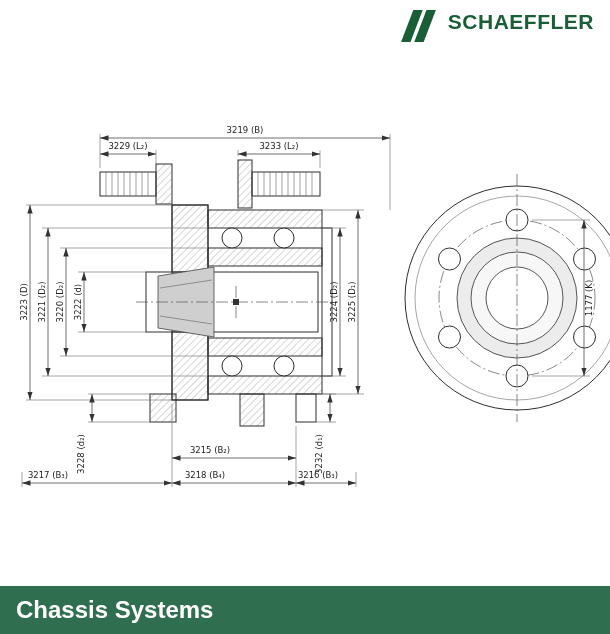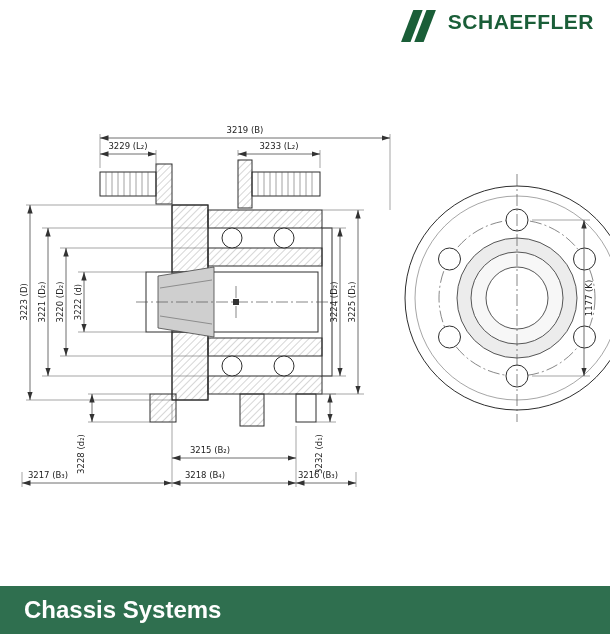--- a/index.html
+++ b/index.html
@@ -6,21 +6,21 @@
   .page{position:relative;width:610px;height:634px;background:#ffffff;overflow:hidden;
         font-family:"Liberation Sans",sans-serif;}
   .header{position:absolute;top:0;left:0;right:0;height:60px;background:#fff;}
   .logo{position:absolute;top:10px;right:16px;display:flex;gap:9px;}
   .logo-icon{width:42px;height:32px;display:block;}
   .logo-text{font-size:21px;font-weight:bold;color:#1a5e38;letter-spacing:.5px;
              font-family:"Liberation Sans",sans-serif;}
   .drawing{position:absolute;top:60px;left:0;width:610px;height:526px;}
   .banner{position:absolute;left:0;bottom:0;width:610px;height:48px;background:#2f6f4f;
           display:flex;align-items:center;}
-  .banner-title{color:#ffffff;font-size:24px;font-weight:bold;padding-left:24px;}
+  .banner-title{color:#ffffff;font-size:24px;font-weight:bold;padding-left:16px;}
 
   
   .ol{fill:none;stroke:#2e2e2e;stroke-width:1;}
   .olh{fill:url(#hatch);stroke:#2e2e2e;stroke-width:1;}
   .thin{fill:none;stroke:#555;stroke-width:.55;}
   .dim{fill:none;stroke:#4a4a4a;stroke-width:.8;}
   .ext{fill:none;stroke:#6a6a6a;stroke-width:.6;}
   .cl{fill:none;stroke:#555;stroke-width:.7;stroke-dasharray:12 3 2 3;}
   .dl{font-family:"DejaVu Sans",sans-serif;font-size:8.5px;fill:#222;}
   .ball{fill:#fff;stroke:#2e2e2e;stroke-width:1;}

